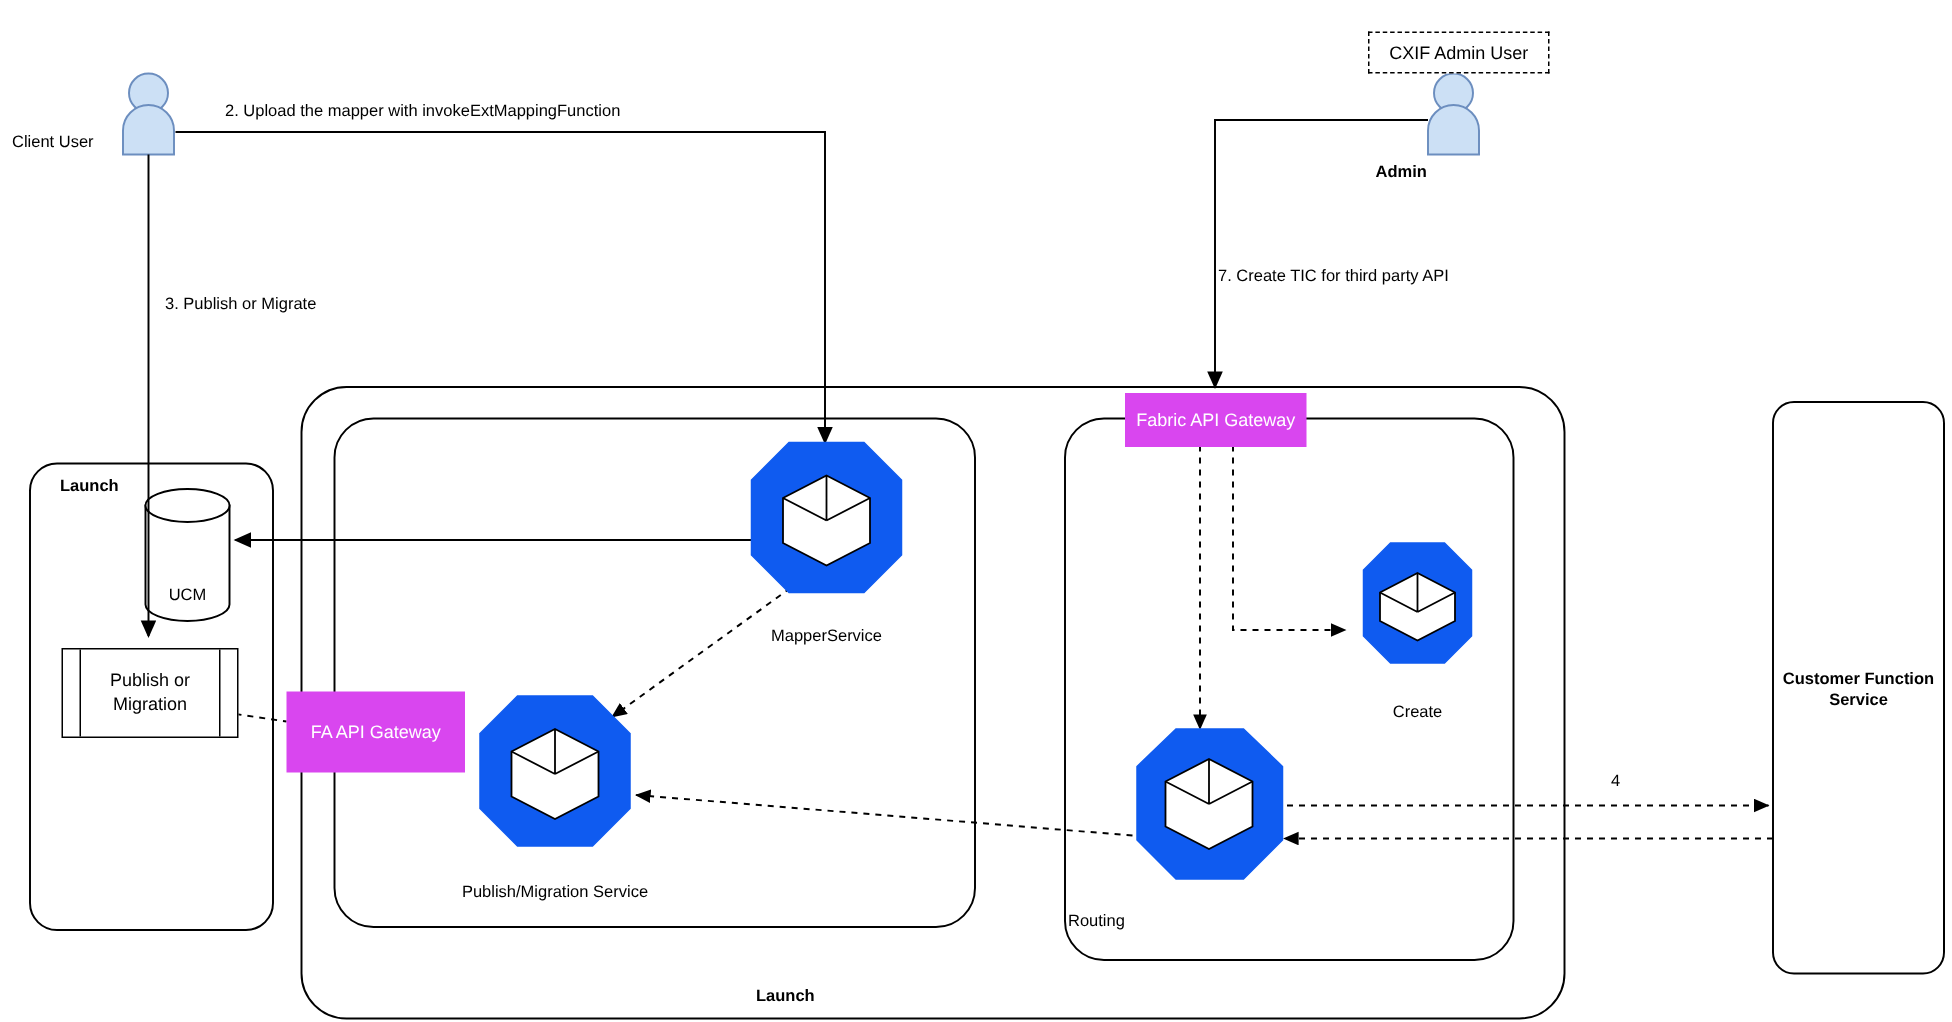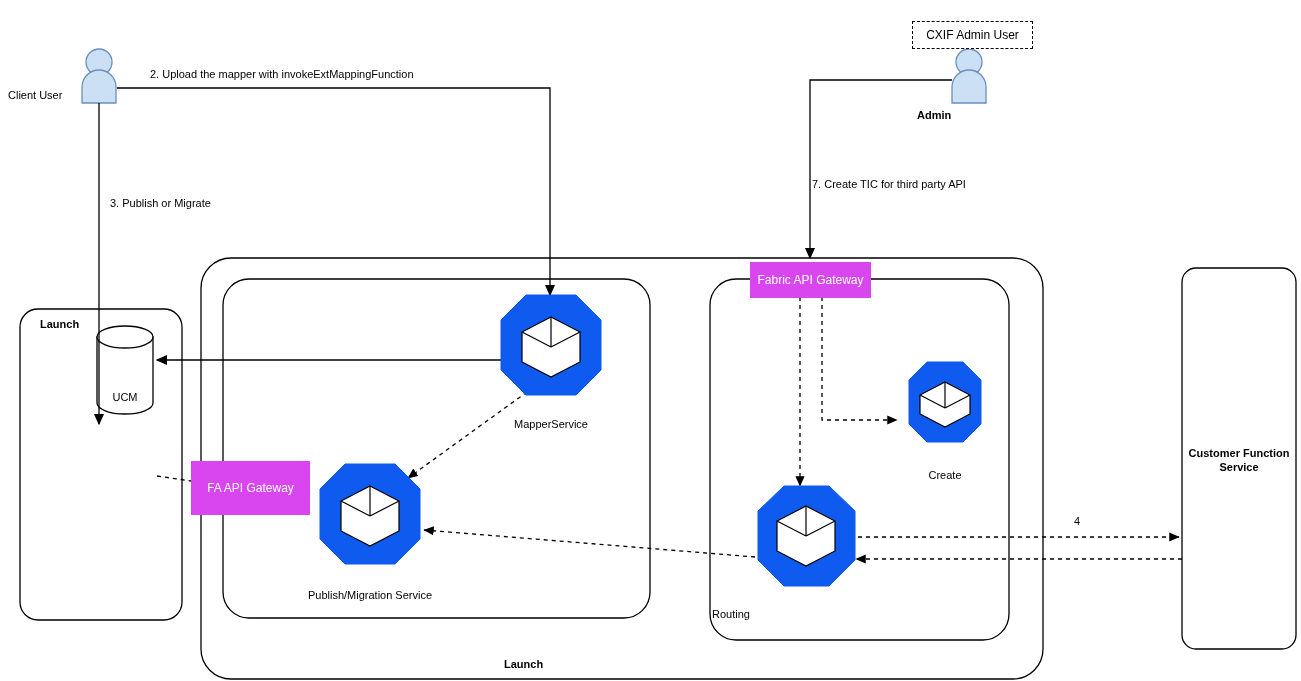--- a/index.html
+++ b/index.html
@@ -138,20 +138,26 @@
   <div class="lbl bold ctr" style="left:1182px;top:447px;width:114px;white-space:normal;text-align:center;">
     <div>Customer Function</div>
     <div>Service</div>
   </div>
 
   <div class="lbl ctr" style="left:97px;top:367px;width:56px;margin-top:24px;">UCM</div>
   <div class="lbl ctr" style="left:491px;top:418px;width:120px;">MapperService</div>
   <div class="lbl ctr" style="left:285px;top:589px;width:170px;">Publish/Migration Service</div>
   <div class="lbl ctr" style="left:915px;top:469px;width:60px;">Create</div>
 
+  <div class="pmbox" style="left:41px;top:432px;width:116px;height:58px;">
+    <div>
+      <div>Publish or</div>
+      <div>Migration</div>
+    </div>
+  </div>
 
   <div class="gw" style="left:191px;top:461px;width:119px;height:54px;">
     <span>FA API Gateway</span>
   </div>
 
   <div class="gw" style="left:750px;top:262px;width:121px;height:36px;">
     <span>Fabric API Gateway</span>
   </div>
 
 </div>

